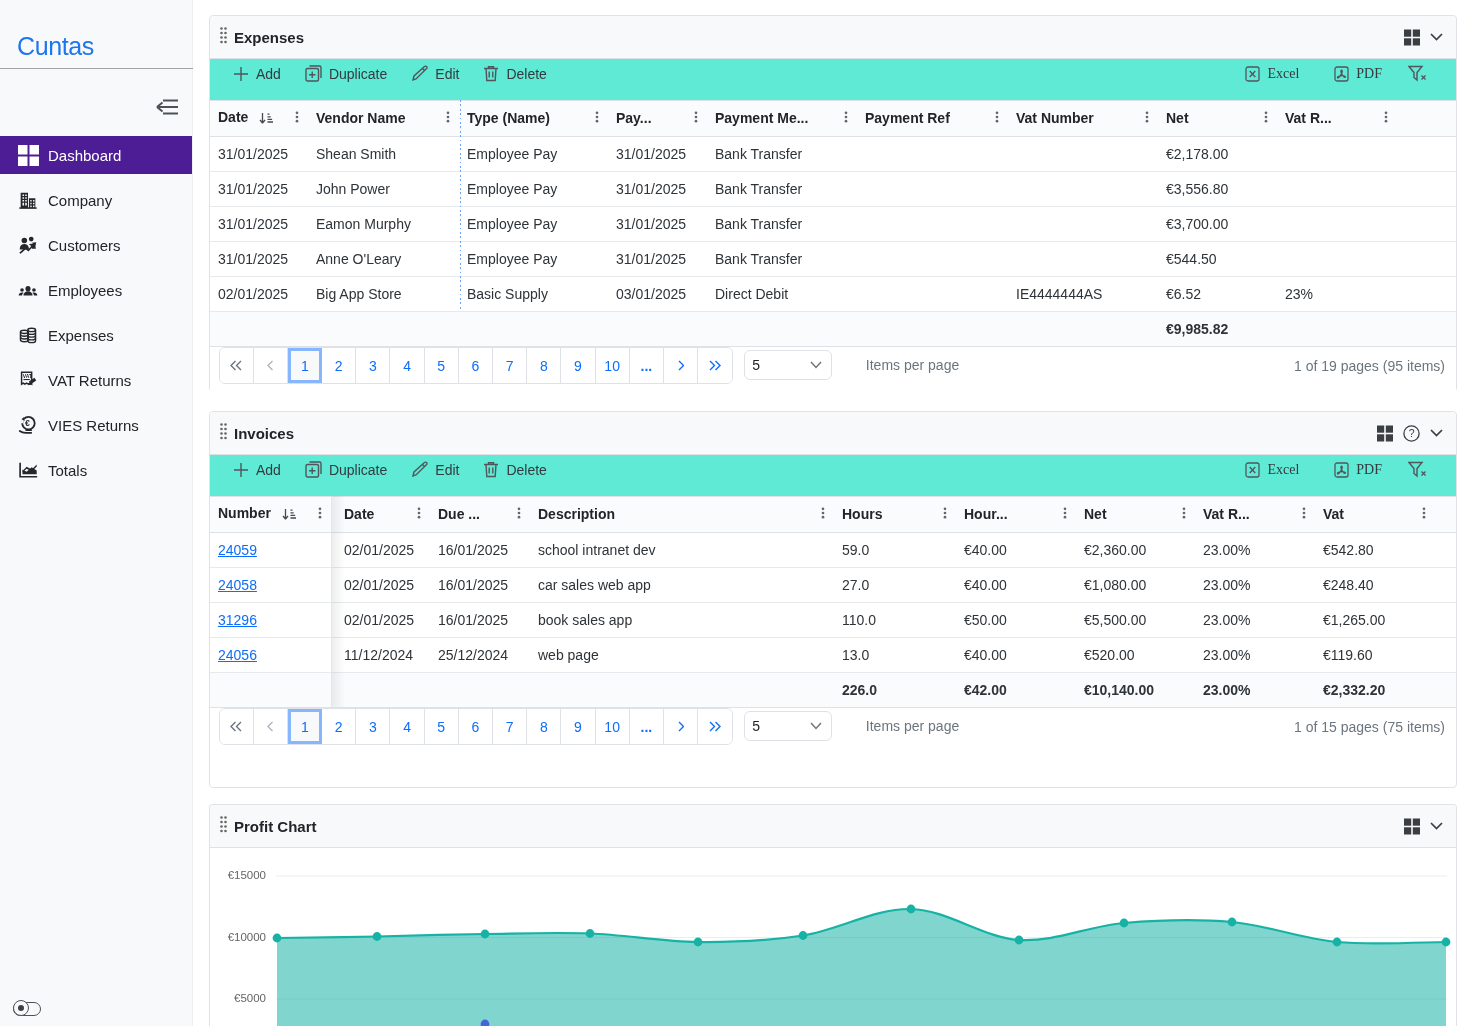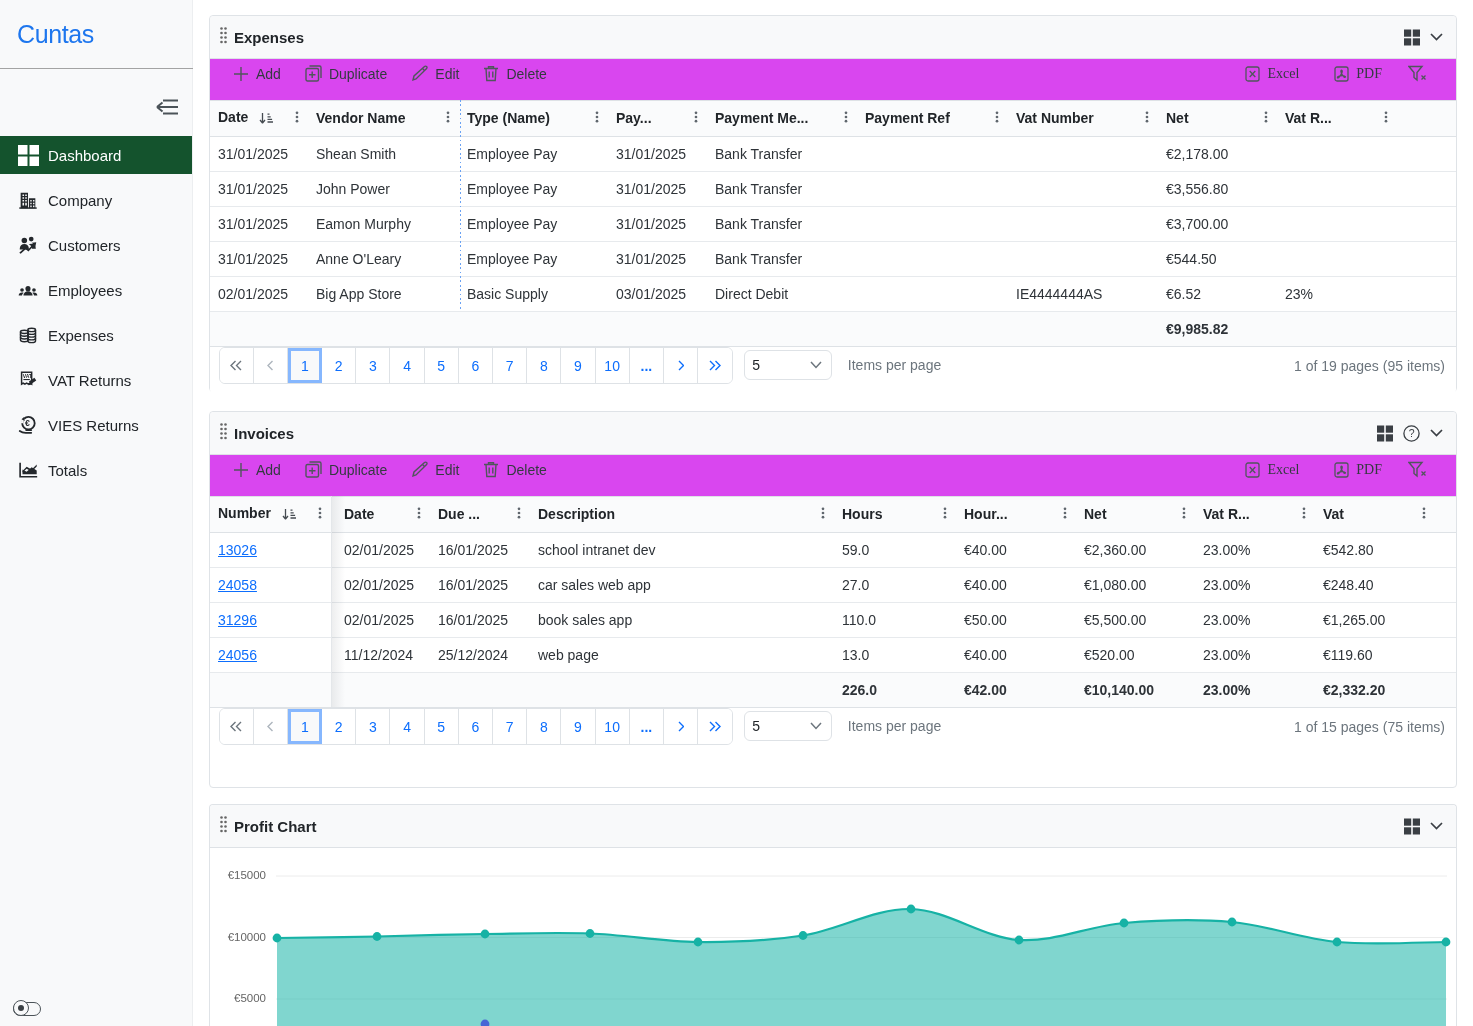--- a/index.html
+++ b/index.html
@@ -2,38 +2,38 @@
 <html><head>
 <meta charset="utf-8">
 <style>
 * { margin:0; padding:0; box-sizing:border-box; }
 html,body { width:1473px; height:1026px; overflow:hidden; background:#fff;
   font-family:"Liberation Sans", sans-serif; }
 body { position:relative; }
 
 #sidebar { position:absolute; left:0; top:0; width:193px; height:1026px;
   background:#f8f9fa; border-right:1px solid #eceef0; }
-.brand { position:absolute; left:17px; top:20px; font-size:25px; color:#1d76ee; letter-spacing:-0.4px; }
+.brand { position:absolute; left:17px; top:32px; font-size:25px; color:#1d76ee; letter-spacing:-0.4px; }
 .sidebar-div { position:absolute; left:0; top:68px; width:193px; height:1px; background:#a3a3a3; }
 .collapse-btn { position:absolute; left:153px; top:95px; width:28px; height:24px; color:#4b5358; }
 .nav-item { position:absolute; left:0; width:192px; height:38px; display:flex; align-items:center;
   font-size:15px; color:#212529; }
 .nav-item .nic { width:22px; height:22px; margin-left:17px; margin-right:9px; flex:none;
   display:flex; align-items:center; justify-content:center; color:#24282c; }
-.nav-item.active { background:#14532d; color:#fff; }
+.nav-item.active { background:#4c1d95; color:#fff; }
 .nav-item.active .nic { color:#fff; }
 
 .panel { position:absolute; left:209px; width:1248px; background:#fff;
   border:1px solid #dfe3e7; border-radius:4px; }
 .phead { height:43px; background:#f8f9fa; border-bottom:1px solid #dee2e6;
   border-radius:4px 4px 0 0; display:flex; align-items:center; position:relative; }
 .phead .drag { margin-left:10px; margin-right:7px; color:#666; }
 .phead .ptitle { font-size:15px; font-weight:bold; color:#212529; }
 .phead .hicons { position:absolute; right:13px; top:0; height:100%; display:flex; align-items:center; gap:10px; color:#3a3f44; }
-.ptool { height:42px; background:#d946ef; border-bottom:1px solid #dee2e6;
+.ptool { height:42px; background:#5eead4; border-bottom:1px solid #dee2e6;
   display:flex; align-items:center; padding:0 21px 12px 23px; }
 .tbtn { display:flex; align-items:center; gap:7px; font-size:14px; color:#343a40; margin-right:24px; }
 .tbtn .ic { color:#50565c; display:flex; }
 .tool-right { margin-left:auto; display:flex; align-items:center; }
 .tool-right .tbtn { margin-right:8px; margin-left:27px;font-family:Liberation Serif, serif; }
 
 table.grid { border-collapse:collapse; table-layout:fixed; width:1246px; font-size:14px; }
 table.grid th { height:35px; font-weight:bold; text-align:left; color:#212529;
   border-bottom:1px solid #dee2e6; padding:0 8px; background:#fafbfc; position:relative;
   white-space:nowrap; overflow:hidden; }
@@ -57,21 +57,21 @@
 .pgroup { display:flex; height:37px; border:1px solid #dee2e6; border-radius:6px; overflow:hidden; }
 .pcell { width:34.2px; height:100%; display:flex; align-items:center; justify-content:center;
   font-size:14px; color:#0d6efd; border-right:1px solid #dee2e6; background:#fff; }
 .pcell:last-child { border-right:none; }
 .pcell.dis { color:#6c757d; }
 .pcell.dis2 { color:#adb5bd; }
 .pcell.sel { border:3.4px solid #86b7fe; background:#f8f9fa; }
 .psel { width:87.5px; height:30px; border:1px solid #dee2e6; border-radius:6px; margin-left:11px; margin-top:2.5px;
   display:flex; align-items:center; font-size:14px; color:#212529; padding:0 7px; position:relative; }
 .psel svg { position:absolute; right:9px; }
-.pinfo { font-size:14px; color:#6c757d; margin-left:16px; line-height:37px; }
+.pinfo { font-size:14px; color:#6c757d; margin-left:34px; line-height:37px; }
 .pright { position:absolute; right:11px; top:11.5px; font-size:14px; color:#6c757d;text-align:center; }
 
 #chartbody { position:relative; width:1246px; height:180px; overflow:hidden; }
 .ylab { position:absolute; font-size:11.5px; color:#656565; right:1191px; width:60px; text-align:right; }
 
 .toggle { position:absolute; left:13px; top:1002px; width:28px; height:14px;
   border:1.4px solid #4b5358; border-radius:7px; }
 .toggle .knob { position:absolute; left:-1.4px; top:-2.8px; width:16px; height:16px; border-radius:50%;
   background:#f8f9fa; border:1.4px solid #4b5358; display:flex; align-items:center; justify-content:center; }
 .toggle .knob::after { content:""; width:6px; height:6px; background:#3a4045; border-radius:50%; }
@@ -565,21 +565,21 @@
                 <circle cx="2" cy="10.2" r="1.35"></circle>
               </svg></span></th>
       <th class="r">Vat<span class="cmenu"><svg width="4" height="12" viewBox="0 0 4 12" fill="currentColor">
                 <circle cx="2" cy="1.8" r="1.35"></circle>
                 <circle cx="2" cy="6" r="1.35"></circle>
                 <circle cx="2" cy="10.2" r="1.35"></circle>
               </svg></span></th>
       <th></th>
     </tr>
     <tr>
-          <td class="lockline"><a class="glink">13026</a></td>
+          <td class="lockline"><a class="glink">24059</a></td>
           <td>02/01/2025</td>
           <td>16/01/2025</td>
           <td>school intranet dev</td>
           <td class="r">59.0</td>
           <td class="r">€40.00</td>
           <td class="r">€2,360.00</td>
           <td class="r">23.00%</td>
           <td class="r">€542.80</td>
           <td></td>
         </tr>

